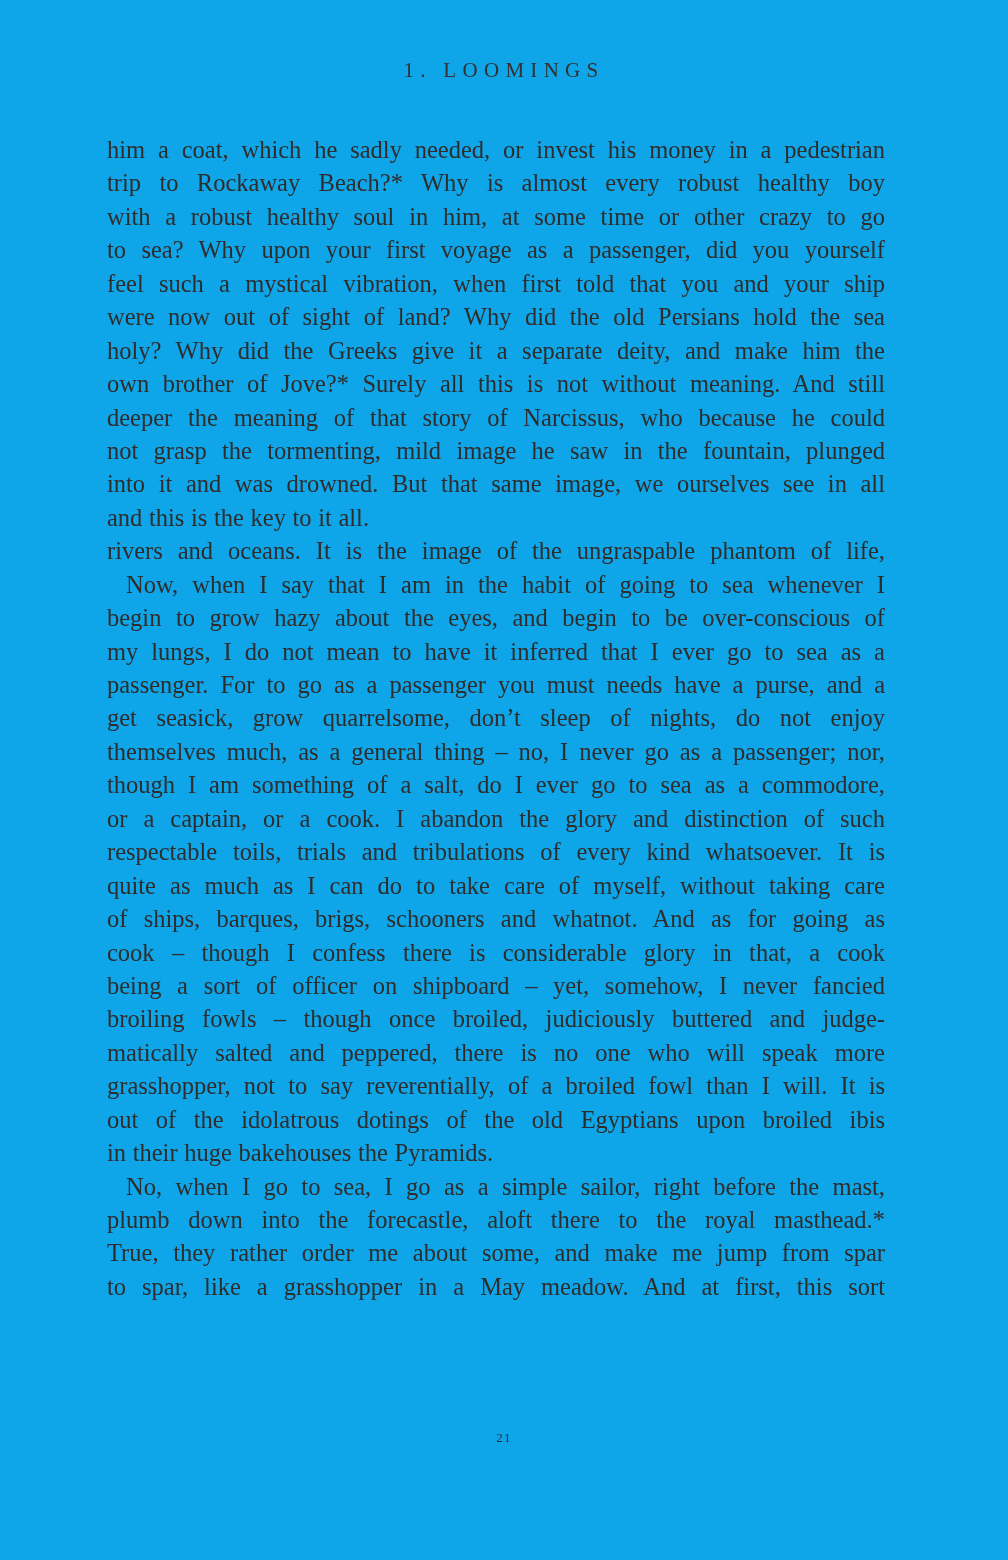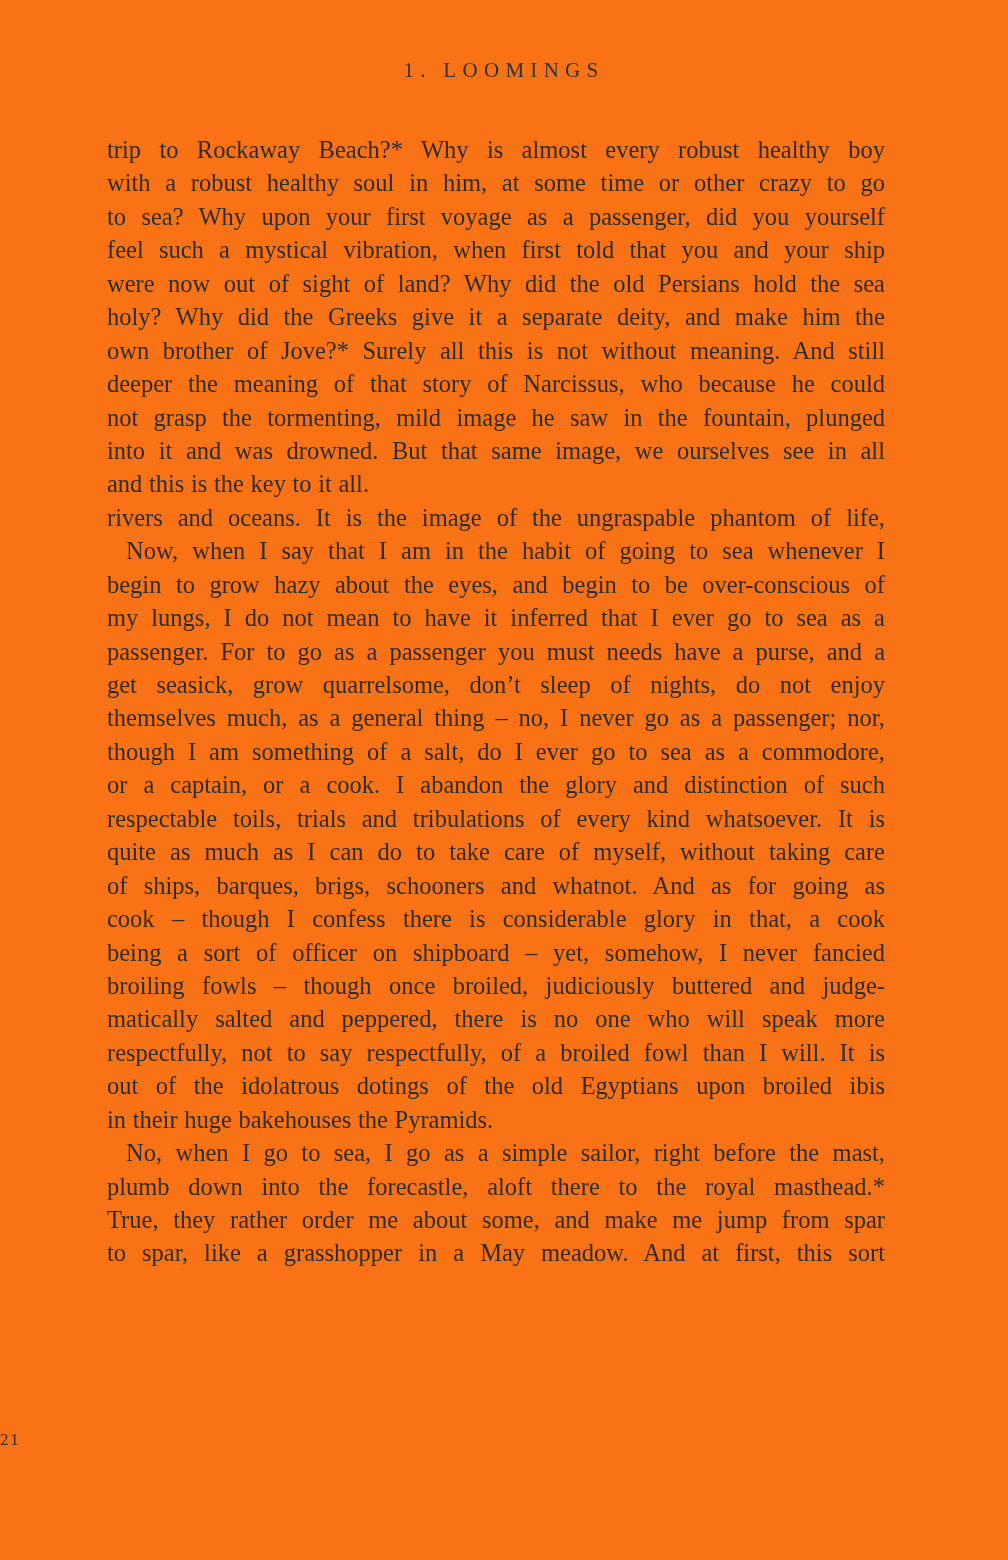--- a/index.html
+++ b/index.html
@@ -4,21 +4,21 @@
 <style>
   html, body {
     margin: 0;
     padding: 0;
     background: #ffffff;
   }
   .book-page {
     position: relative;
     width: 1008px;
     height: 1560px;
-    background: #f97316;
+    background: #0ea5e9;
     overflow: hidden;
     font-family: "Liberation Serif", "DejaVu Serif", serif;
     color: #2e2d2b;
   }
   .running-head {
     position: absolute;
     top: 58px;
     left: 0;
     width: 100%;
     text-align: center;
@@ -50,34 +50,35 @@
     text-align-last: left;
   }
   .para.indented .text-line:first-child {
     text-indent: 19px;
   }
   .folio {
     position: absolute;
     top: 1430px;
     left: 0;
     width: 100%;
-    text-align: left;
-    font-size: 17px;
+    text-align: center;
+    font-size: 13px;
     letter-spacing: 0.10em;
     color: #33322f;
   }
 </style>
 </head>
 <body>
 
 <div class="book-page">
   <div class="running-head">1. LOOMINGS</div>
 
   <div class="text-block" id="text-block">
       <div class="para">
+        <div class="text-line">him a coat, which he sadly needed, or invest his money in a pedestrian</div>
         <div class="text-line">trip to Rockaway Beach?* Why is almost every robust healthy boy</div>
         <div class="text-line">with a robust healthy soul in him, at some time or other crazy to go</div>
         <div class="text-line">to sea? Why upon your first voyage as a passenger, did you yourself</div>
         <div class="text-line">feel such a mystical vibration, when first told that you and your ship</div>
         <div class="text-line">were now out of sight of land? Why did the old Persians hold the sea</div>
         <div class="text-line">holy? Why did the Greeks give it a separate deity, and make him the</div>
         <div class="text-line">own brother of Jove?* Surely all this is not without meaning. And still</div>
         <div class="text-line">deeper the meaning of that story of Narcissus, who because he could</div>
         <div class="text-line">not grasp the tormenting, mild image he saw in the fountain, plunged</div>
         <div class="text-line">into it and was drowned. But that same image, we ourselves see in all</div>
@@ -93,21 +94,21 @@
         <div class="text-line">themselves much, as a general thing – no, I never go as a passenger; nor,</div>
         <div class="text-line">though I am something of a salt, do I ever go to sea as a commodore,</div>
         <div class="text-line">or a captain, or a cook. I abandon the glory and distinction of such</div>
         <div class="text-line">respectable toils, trials and tribulations of every kind whatsoever. It is</div>
         <div class="text-line">quite as much as I can do to take care of myself, without taking care</div>
         <div class="text-line">of ships, barques, brigs, schooners and whatnot. And as for going as</div>
         <div class="text-line">cook – though I confess there is considerable glory in that, a cook</div>
         <div class="text-line">being a sort of officer on shipboard – yet, somehow, I never fancied</div>
         <div class="text-line">broiling fowls – though once broiled, judiciously buttered and judge-</div>
         <div class="text-line">matically salted and peppered, there is no one who will speak more</div>
-        <div class="text-line">respectfully, not to say respectfully, of a broiled fowl than I will. It is</div>
+        <div class="text-line">grasshopper, not to say reverentially, of a broiled fowl than I will. It is</div>
         <div class="text-line">out of the idolatrous dotings of the old Egyptians upon broiled ibis</div>
         <div class="text-line last-line">in their huge bakehouses the Pyramids.</div>
       </div>
       <div class="para indented">
         <div class="text-line">No, when I go to sea, I go as a simple sailor, right before the mast,</div>
         <div class="text-line">plumb down into the forecastle, aloft there to the royal masthead.*</div>
         <div class="text-line">True, they rather order me about some, and make me jump from spar</div>
         <div class="text-line">to spar, like a grasshopper in a May meadow. And at first, this sort</div>
       </div>
     </div>

